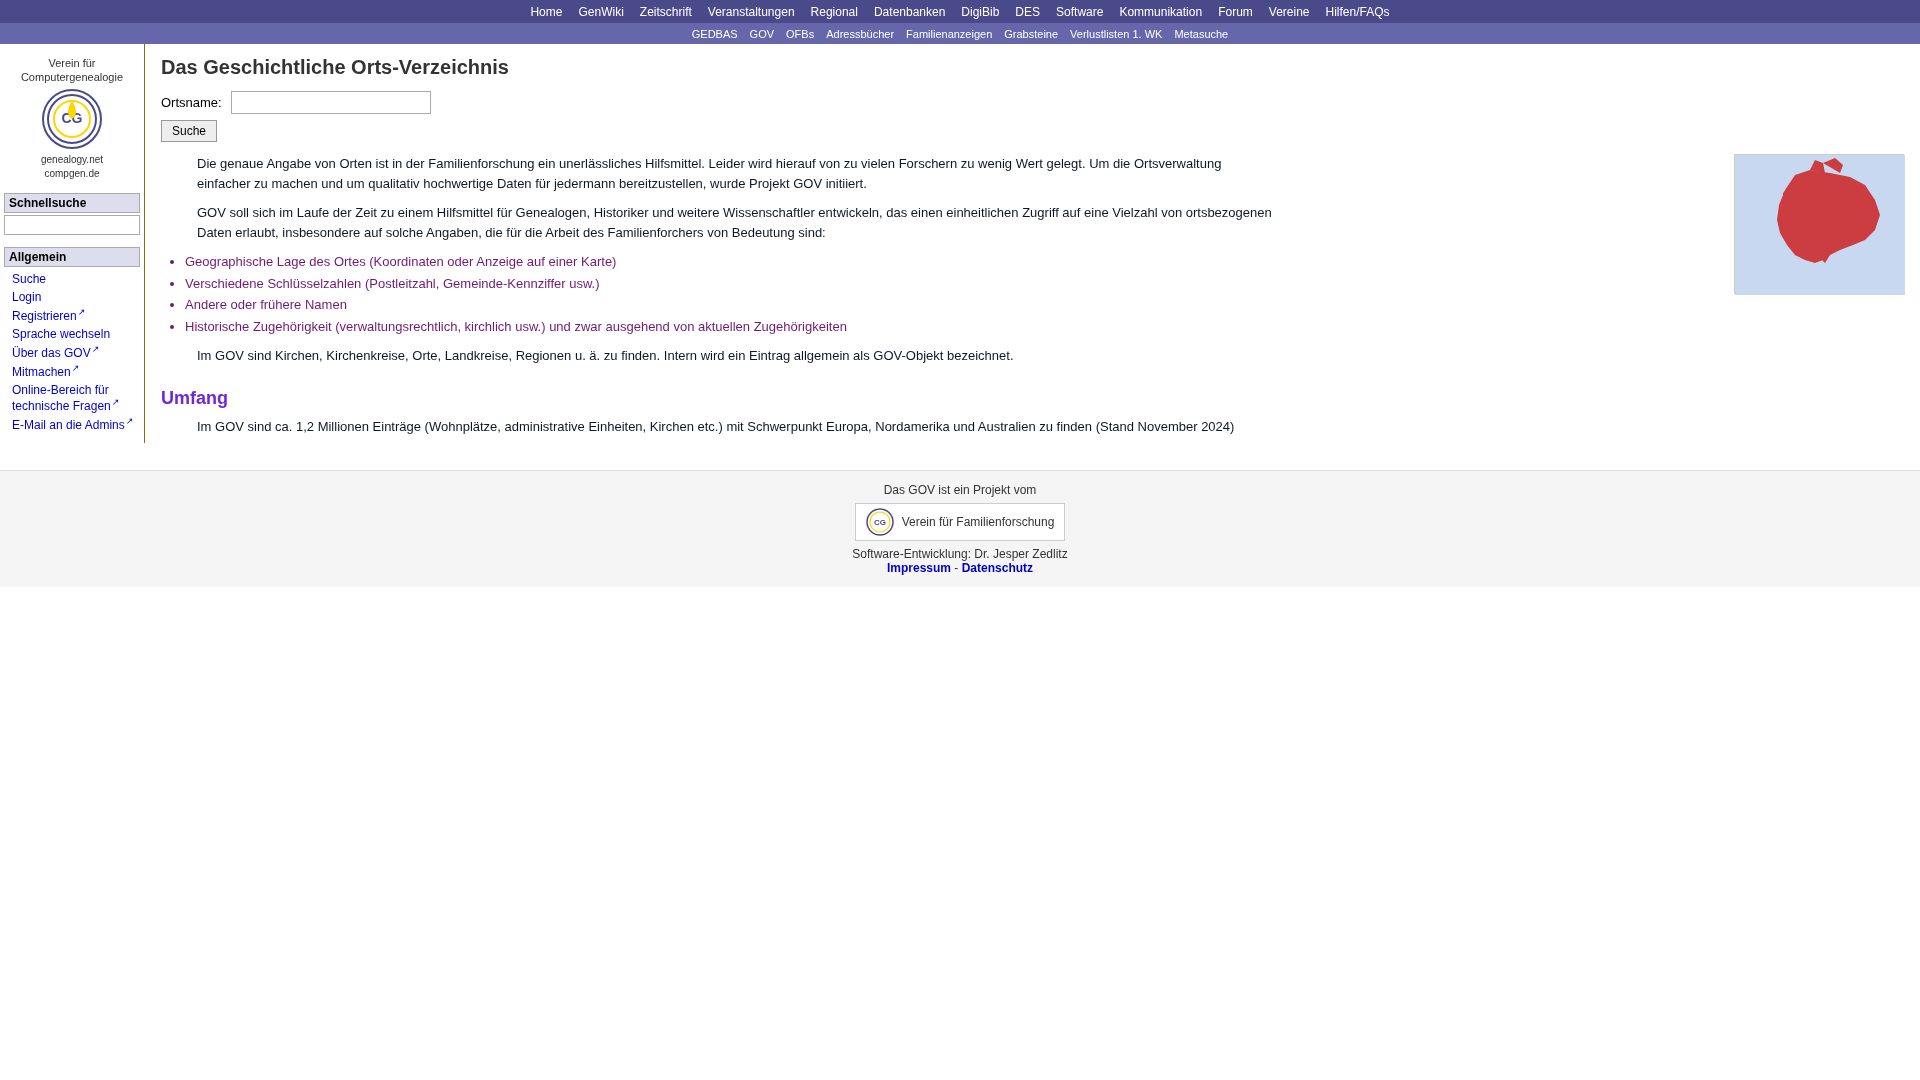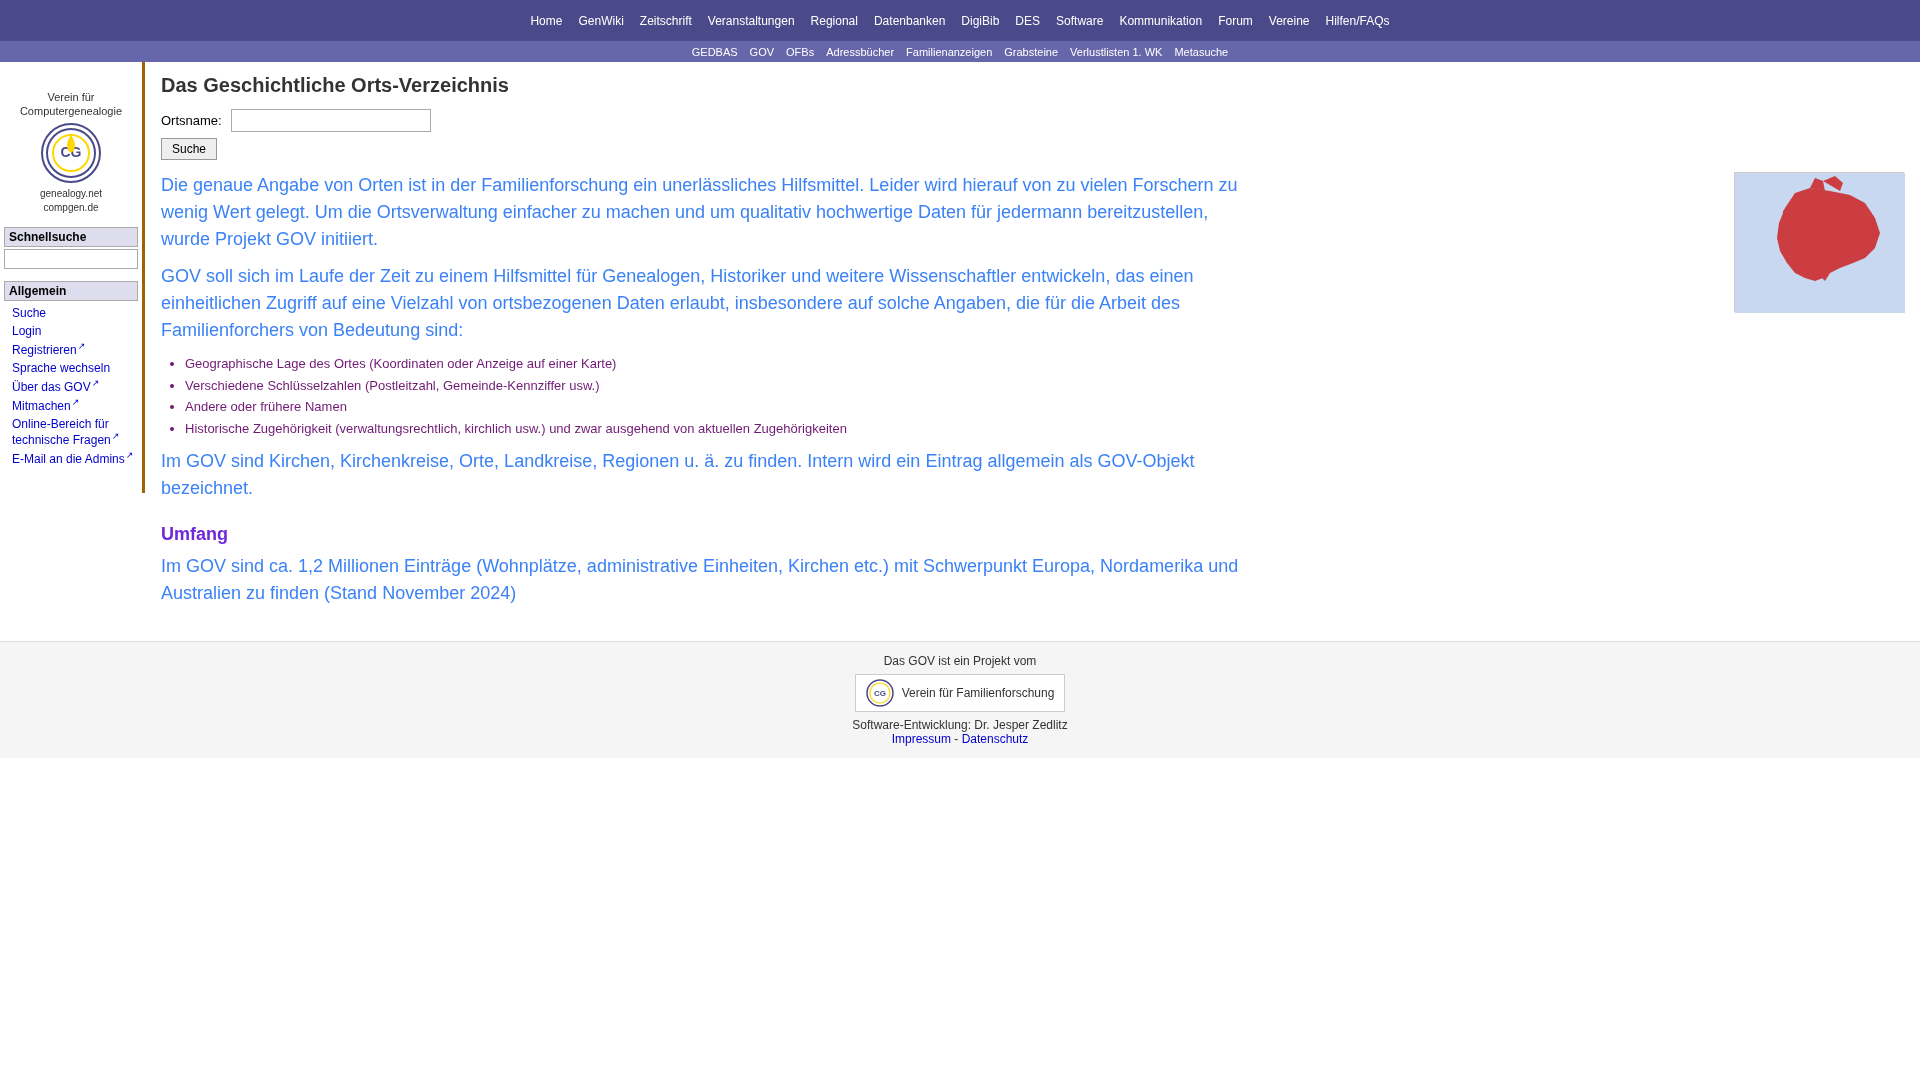--- a/index.html
+++ b/index.html
@@ -1,21 +1,21 @@
 <!DOCTYPE html>
 <html><head>
   <meta charset="utf-8">
   <style>
     * { margin: 0; padding: 0; box-sizing: border-box; }
     body { font-family: Arial, sans-serif; font-size: 13px; background: #fff; color: #000; }
 
     
     #top-nav {
       background: #4a4a8a;
-      padding: 13px 0;
+      padding: 4px 0;
       text-align: center;
     }
     #top-nav a {
       color: #fff;
       text-decoration: none;
       font-size: 12px;
       margin: 0 8px;
     }
 
     
@@ -34,22 +34,22 @@
     
     #layout {
       display: flex;
       align-items: flex-start;
     }
 
     
     #sidebar {
       width: 145px;
       min-width: 145px;
-      border-right: 3px solid #a16207;
-      padding: 24px 4px;
+      border-right: 1px solid #a16207;
+      padding: 8px 4px;
     }
 
     #sidebar-logo {
       text-align: center;
       padding: 4px;
     }
     #sidebar-logo .org-name {
       font-size: 11px;
       color: #333;
       line-height: 1.3;
@@ -157,25 +157,26 @@
 
     .erweiterte-suche {
       color: #00c;
       font-size: 13px;
       text-decoration: none;
       display: block;
       margin-bottom: 14px;
     }
 
     .content-text {
-      font-size: 18px;
+      font-size: 13px;
       line-height: 1.5;
-      color: #3b82f6;
+      color: #0f172a;
       margin-bottom: 10px;
       max-width: 1080px;
+      margin-left: 36px;
     }
 
     .content-area {
       display: flex;
       gap: 16px;
       align-items: flex-start;
       margin-bottom: 12px;
     }
 
     .text-block {
@@ -229,20 +230,21 @@
       padding: 4px 10px;
       gap: 8px;
     }
     #footer .footer-logo svg {
       width: 28px;
       height: 28px;
     }
     #footer a {
       color: #00c;
       text-decoration: none;
+      font-weight: bold;
     }
 
     
     .ext-link::after {
       content: '↗';
       font-size: 9px;
       vertical-align: super;
       margin-left: 1px;
     }
   </style>

